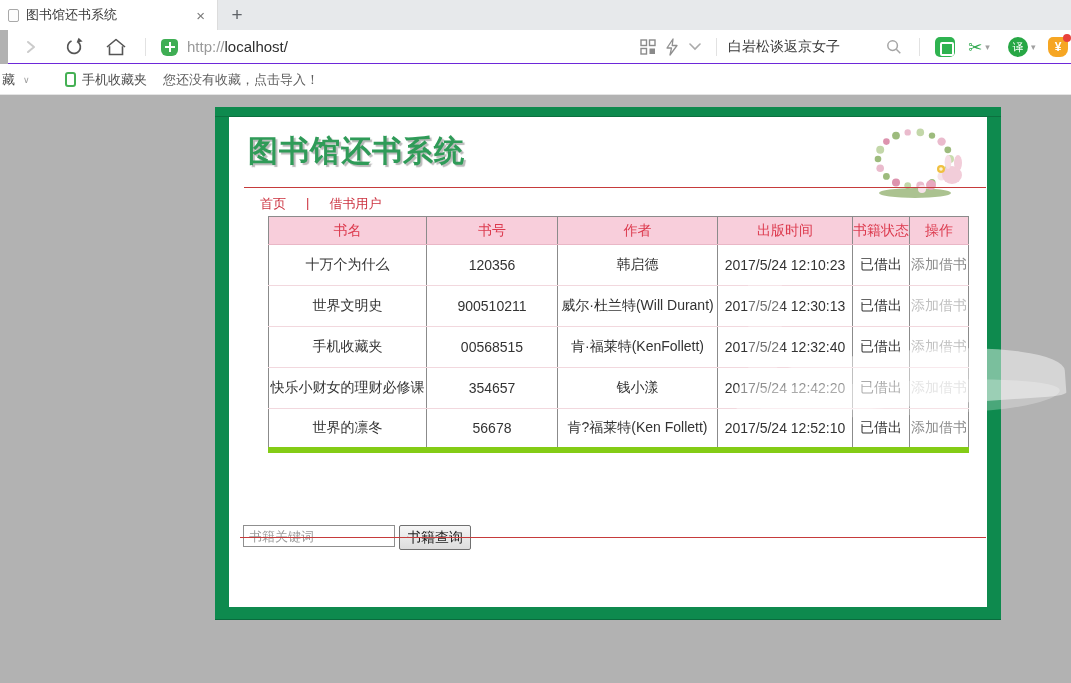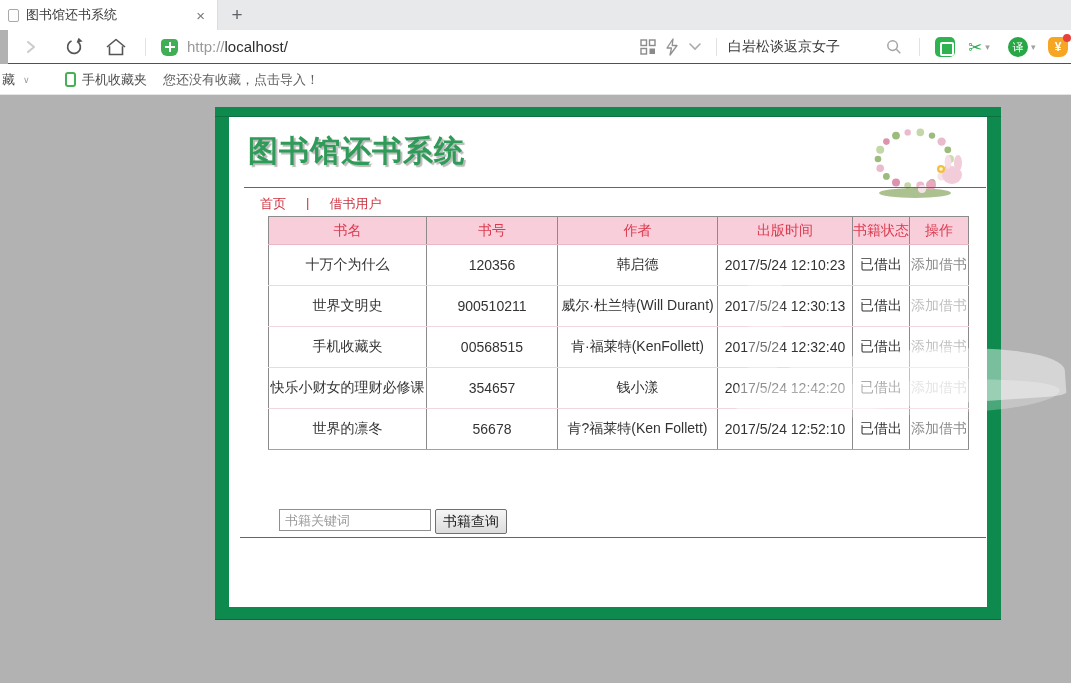--- a/index.html
+++ b/index.html
@@ -56,25 +56,25 @@
   .wreath { position:absolute; right:16px; top:2px; }
   .hr-red1 { position:absolute; left:15px; right:1px; top:70px; height:0; border-top:1px solid #c63b3b; }
   .nav-links { position:absolute; left:31px; top:78px; font-size:13px; color:#cc3340; display:flex; gap:20px; }
   .nav-links .sep { color:#cc3340; }
 
   table.books { position:absolute; left:39px; top:99px; width:700px; border-collapse:collapse; table-layout:fixed; }
   table.books th { background:#f8cedb; color:#dc3a4e; font-weight:normal; font-size:14px; height:28px;
                    border:1px solid #8b8b8b; border-bottom:1px solid #e9b7c6; }
   table.books td { font-size:14px; color:#333; text-align:center; height:41px;
                    border:1px solid #8b8b8b; border-top:1px solid #f2d8de; border-bottom:1px solid #f2d8de; }
-  table.books tbody tr:last-child td { border-bottom:1px solid #84cc16; }
+  table.books tbody tr:last-child td { border-bottom:6px solid #84cc16; }
   .action-link { color:#8c8c8c; cursor:pointer; }
   tbody tr:nth-child(2) .action-link, tbody tr:nth-child(3) .action-link, tbody tr:nth-child(4) .action-link { color:#bfbfbf; }
 
-  .search-row { position:absolute; left:14px; top:392px; display:flex; align-items:flex-start;margin-left:36px; }
+  .search-row { position:absolute; left:14px; top:408px; display:flex; align-items:flex-start; }
   .kw-input { width:152px; height:22px; border:1px solid #8f8f8f; font-size:13px; padding:2px 5px; color:#333;
               font-family:"Liberation Sans","DejaVu Sans",sans-serif; }
   .kw-input::placeholder { color:#9a9a9a; }
   .query-btn { margin-left:4px; height:25px; font-size:14px; color:#222; padding:1px 7px;
                border:1px solid #707070; background:linear-gradient(#f6f6f6,#dcdcdc); border-radius:2px;
                font-family:"Liberation Sans","DejaVu Sans",sans-serif; }
   .hr-red2 { position:absolute; left:11px; right:1px; top:420px; height:0; border-top:1px solid #c63b3b; }
   .copyright { position:absolute; left:0; right:0; top:430px; text-align:center; font-size:13px; color:#cc3340; }
 
   

